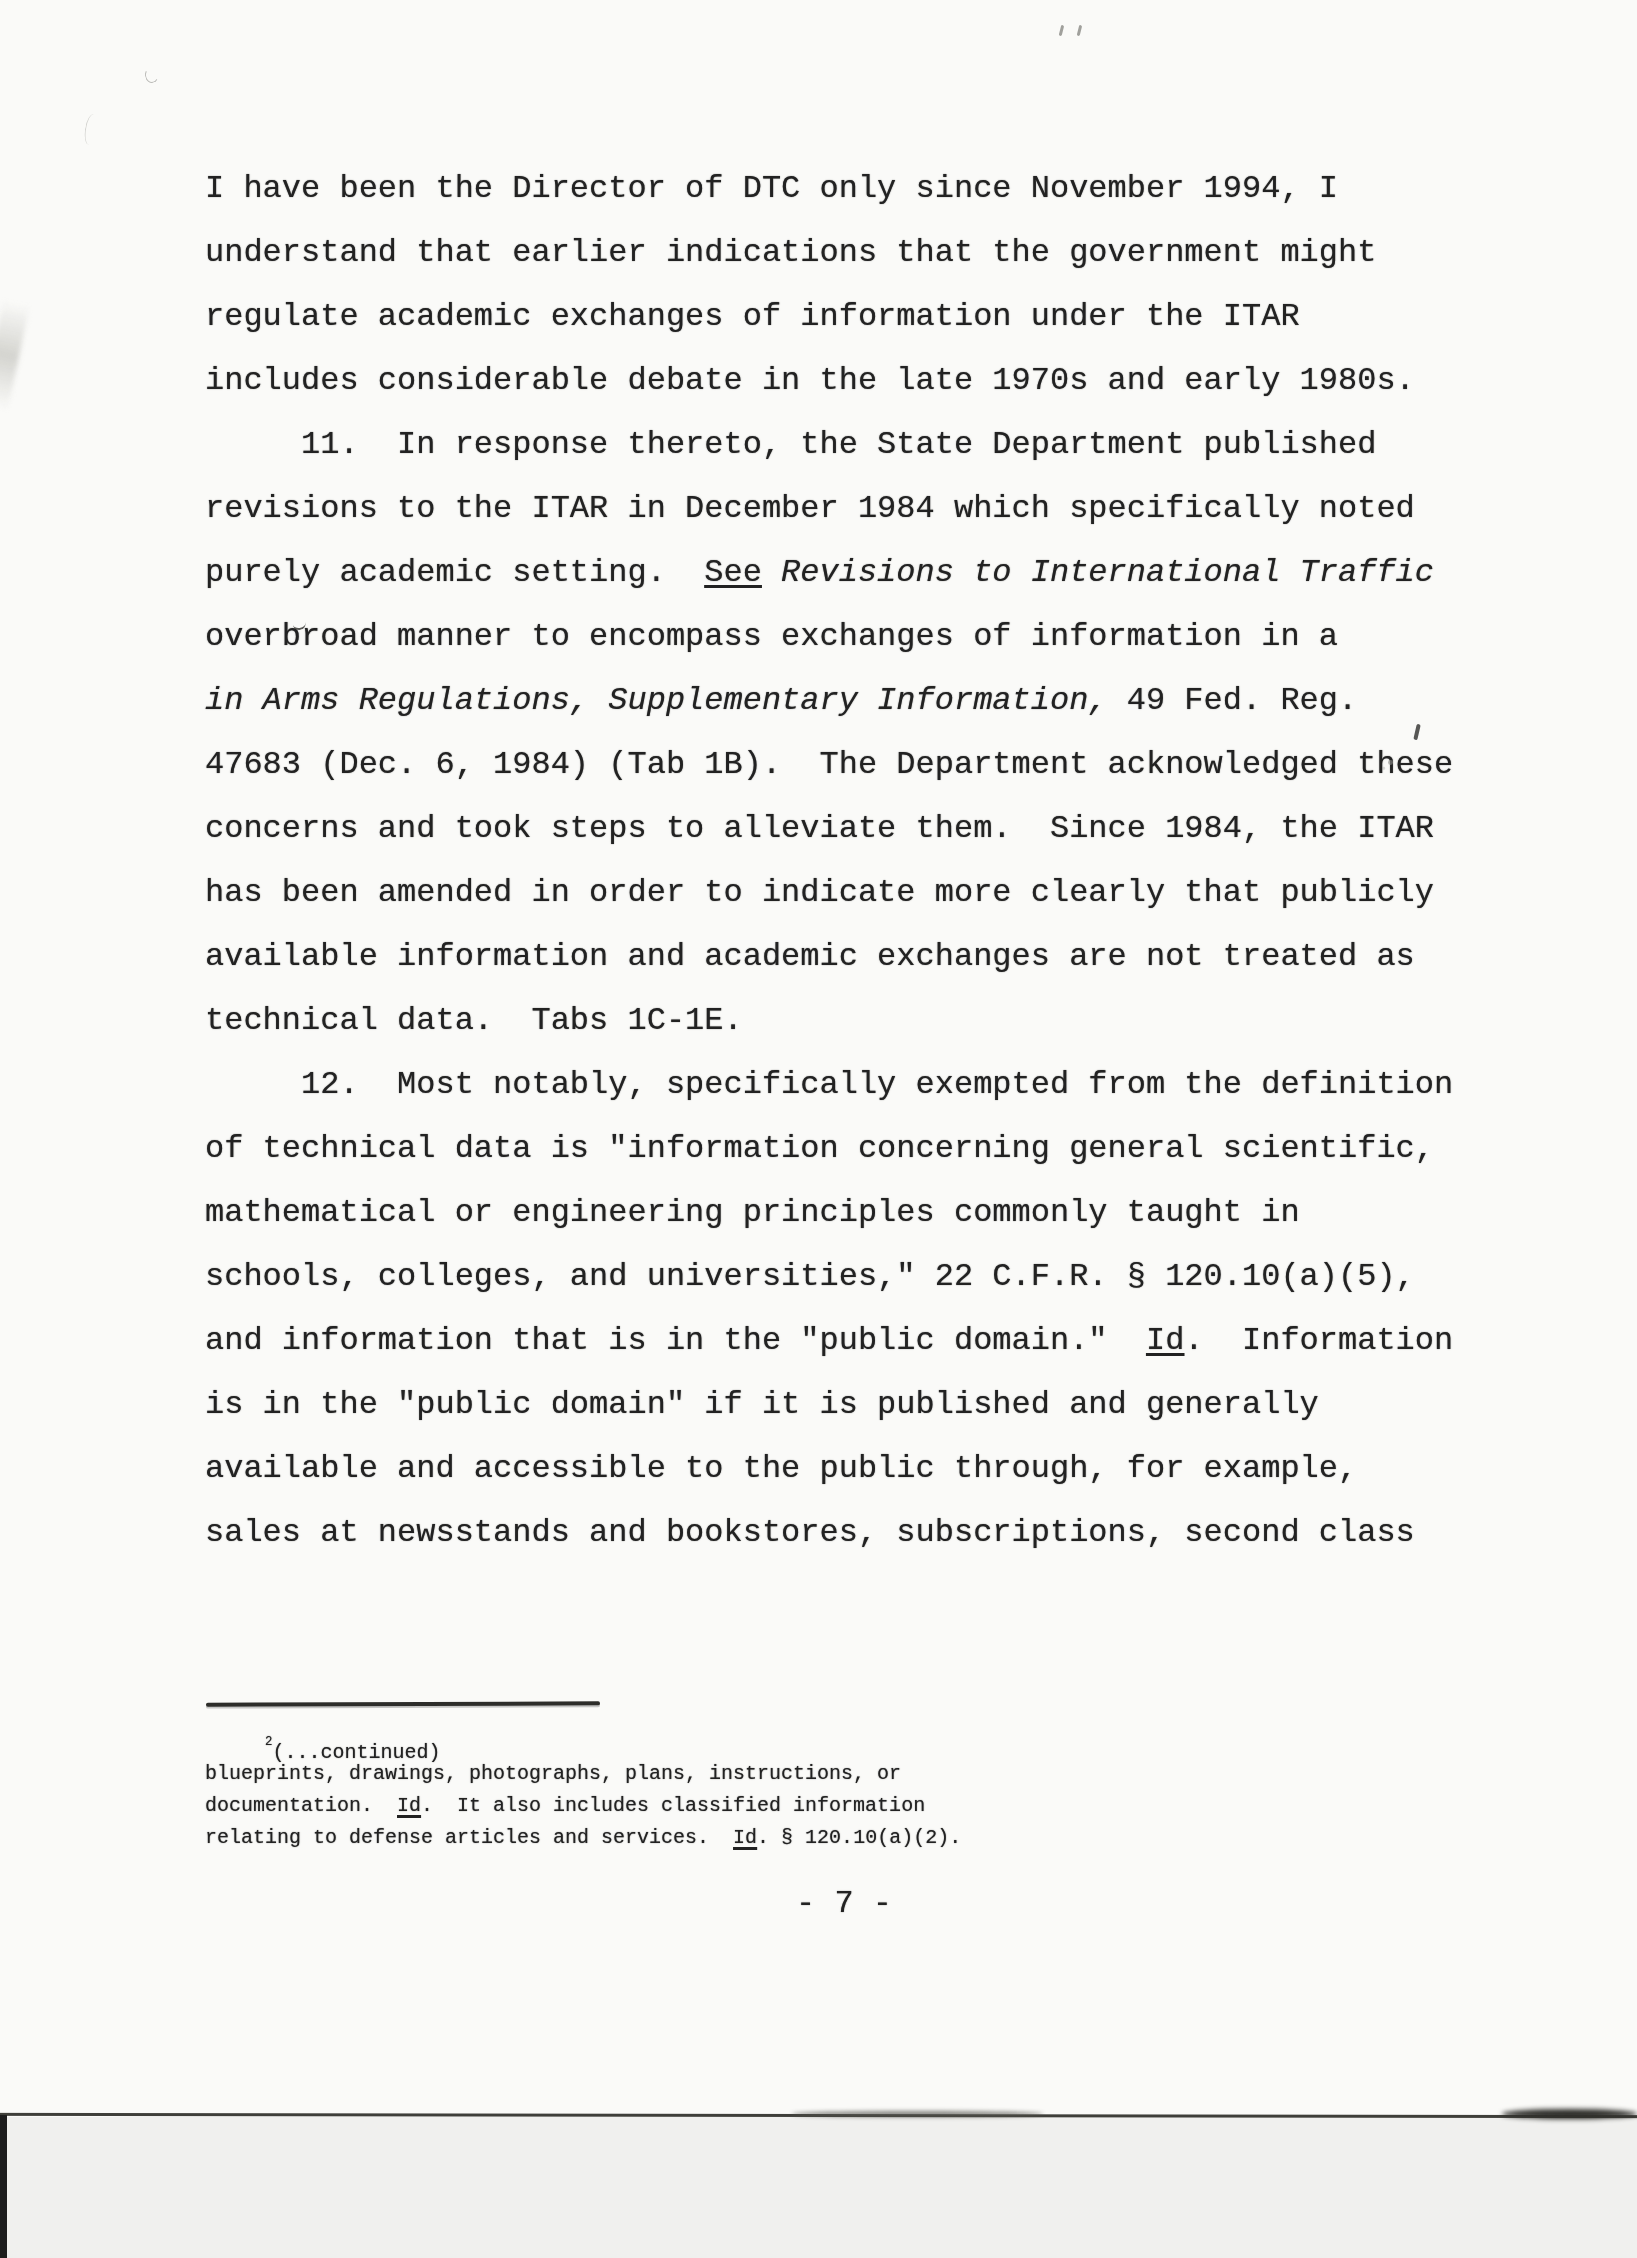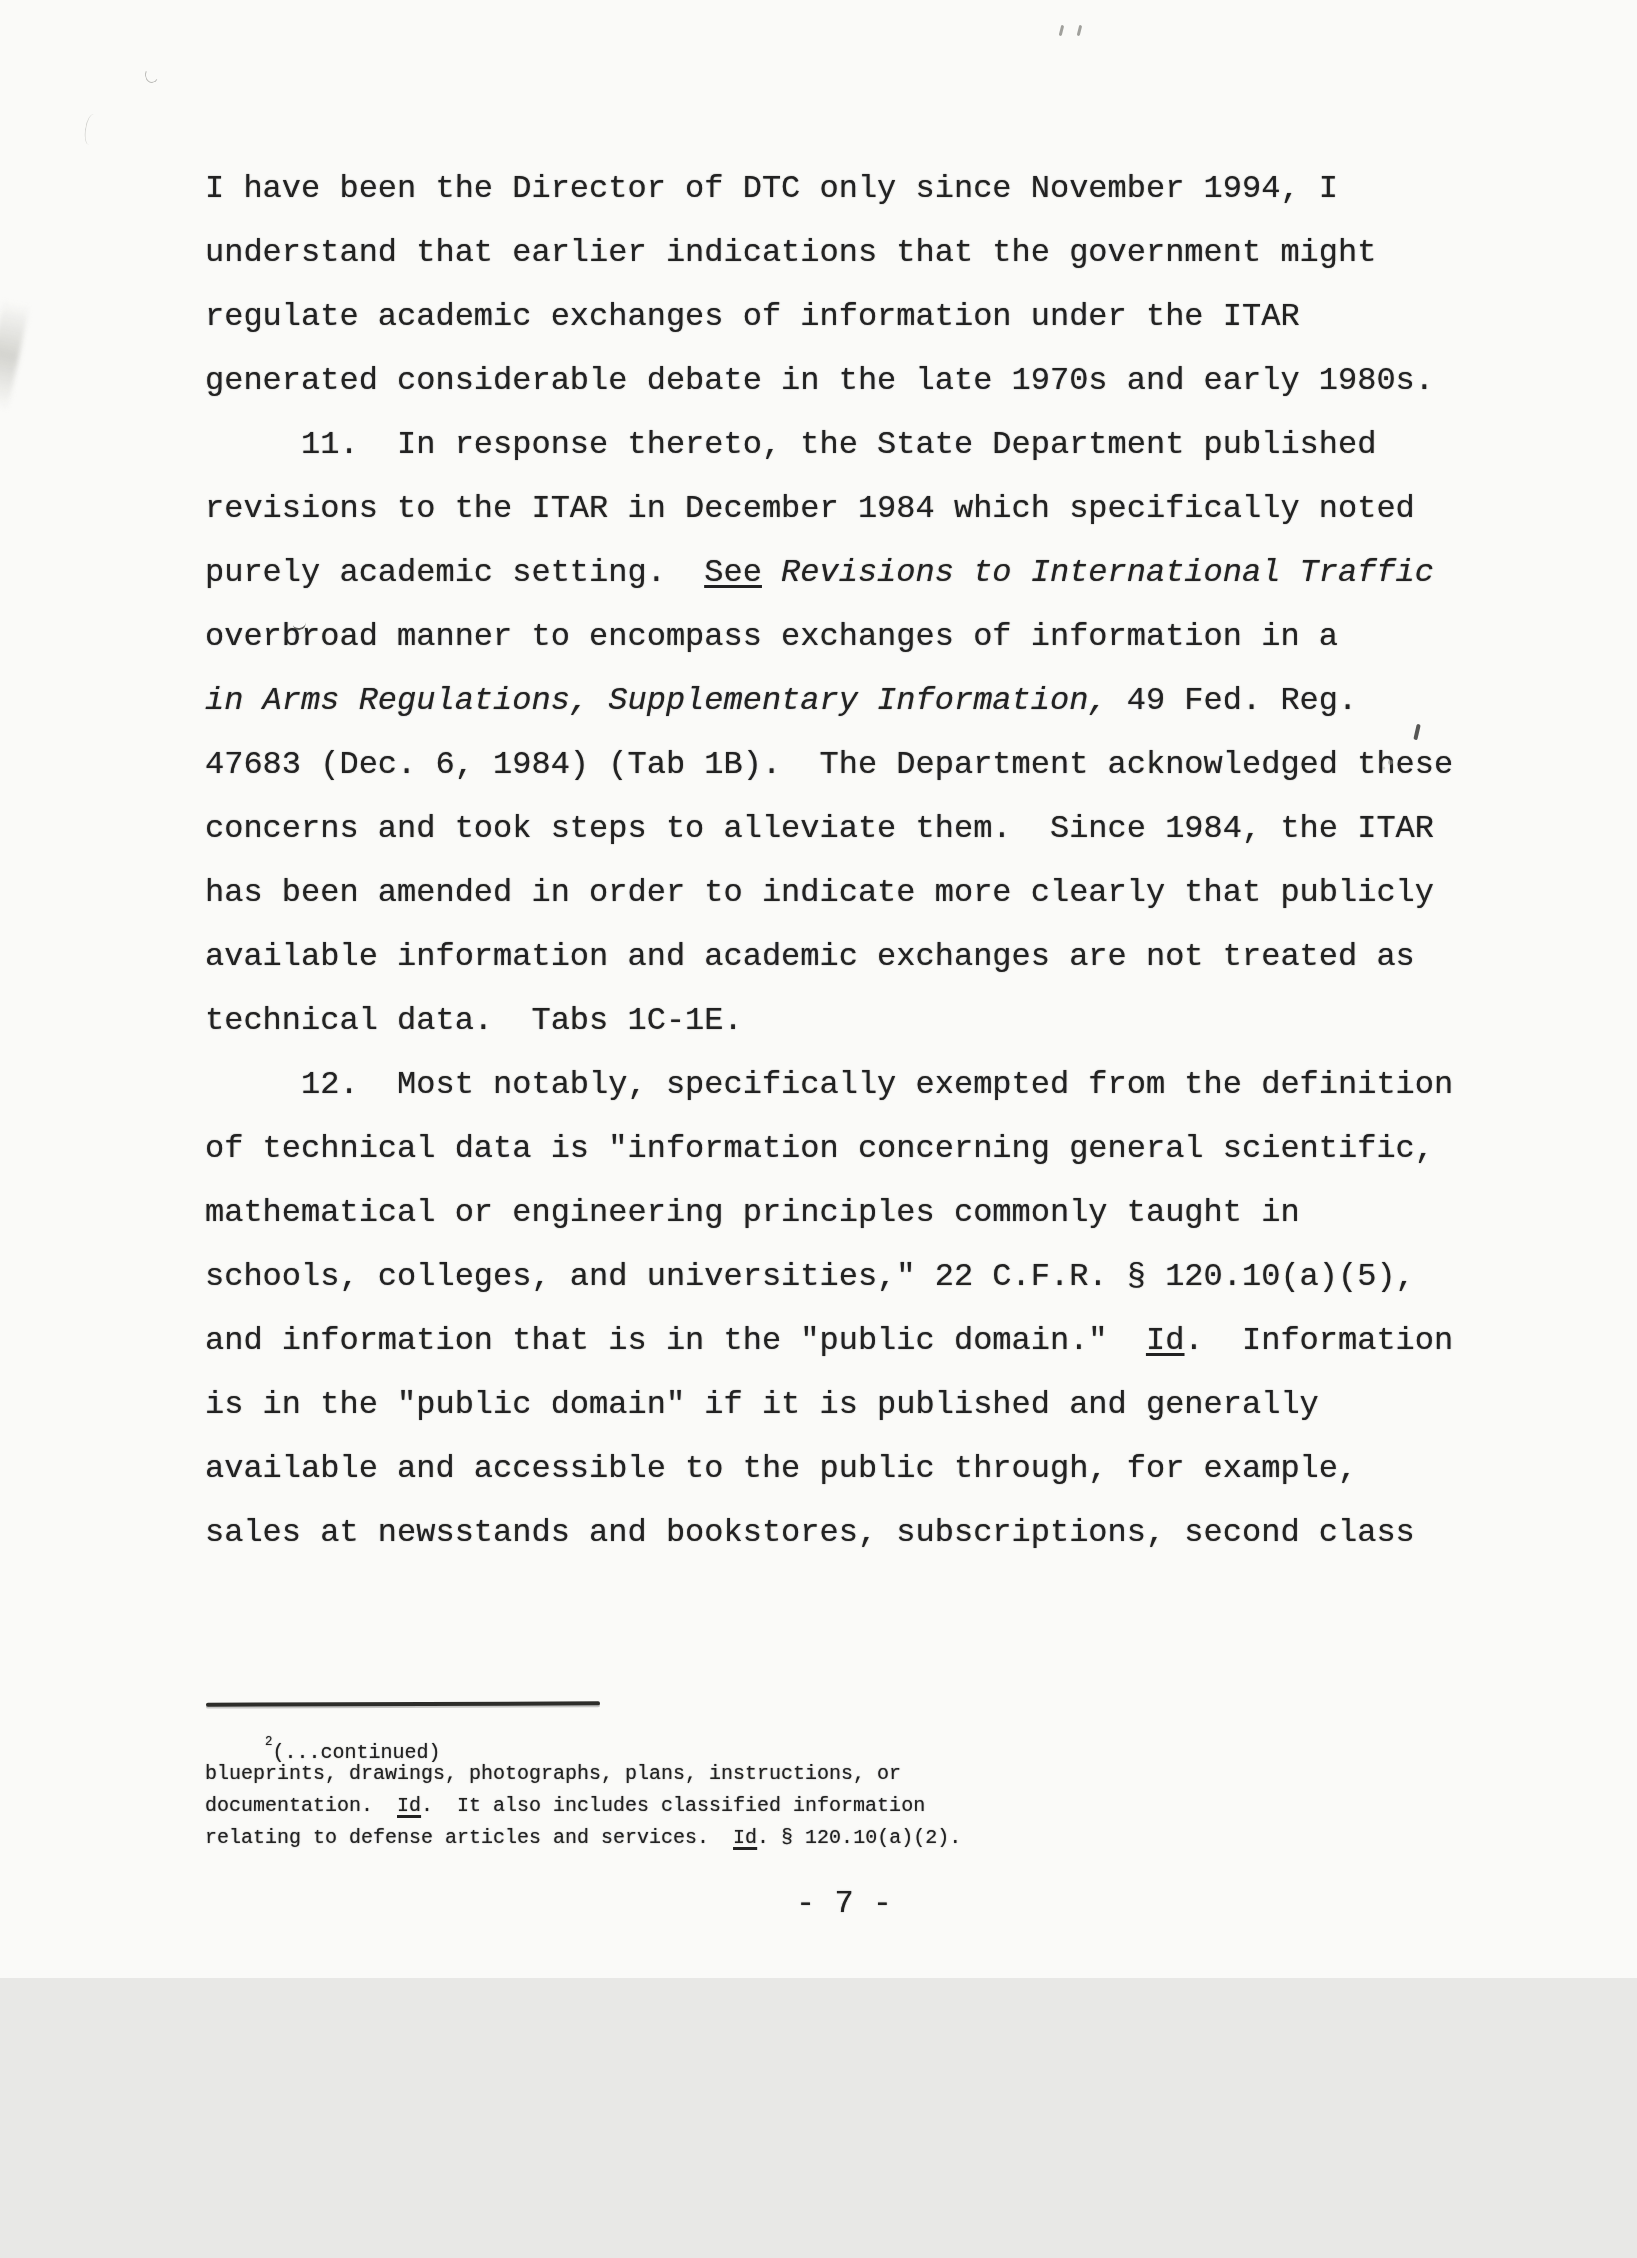--- a/index.html
+++ b/index.html
@@ -3,21 +3,21 @@
 <meta charset="utf-8">
 <style>
   html, body {
     margin: 0;
     padding: 0;
     background: #e8e8e6;
   }
   .page {
     position: relative;
     width: 1638px;
-    height: 1978px;
+    height: 2258px;
     margin: 0 auto;
     background: var(--paper, #fafaf8);
     overflow: hidden;
     font-family: "Liberation Mono", "DejaVu Sans Mono", monospace;
     color: var(--ink, #222222);
   }
   
   .body-text {
     position: absolute;
     left: 205px;
@@ -150,21 +150,21 @@
 </style>
 </head>
 <body>
 
 <div class="page">
 
   <div class="body-text">
       <div class="tline"><span>I have been the Director of DTC only since November 1994, I</span></div>
       <div class="tline"><span>understand that earlier indications that the government might</span></div>
       <div class="tline"><span>regulate academic exchanges of information under the ITAR</span></div>
-      <div class="tline"><span>generated considerable debate in the late 1970s and early 1980s.</span></div>
+      <div class="tline"><span>includes considerable debate in the late 1970s and early 1980s.</span></div>
       <div class="tline"><span>     11.  In response thereto, the State Department published</span></div>
       <div class="tline"><span>revisions to the ITAR in December 1984 which specifically noted</span></div>
       <div class="tline"><span>purely academic setting.  </span><span class="ul">See</span><span> </span><span class="it">Revisions to International Traffic</span></div>
       <div class="tline"><span>overbroad manner to encompass exchanges of information in a</span></div>
       <div class="tline"><span class="it">in Arms Regulations, Supplementary Information,</span><span> 49 Fed. Reg.</span></div>
       <div class="tline"><span>47683 (Dec. 6, 1984) (Tab 1B).  The Department acknowledged these</span></div>
       <div class="tline"><span>concerns and took steps to alleviate them.  Since 1984, the ITAR</span></div>
       <div class="tline"><span>has been amended in order to indicate more clearly that publicly</span></div>
       <div class="tline"><span>available information and academic exchanges are not treated as</span></div>
       <div class="tline"><span>technical data.  Tabs 1C-1E.</span></div>

